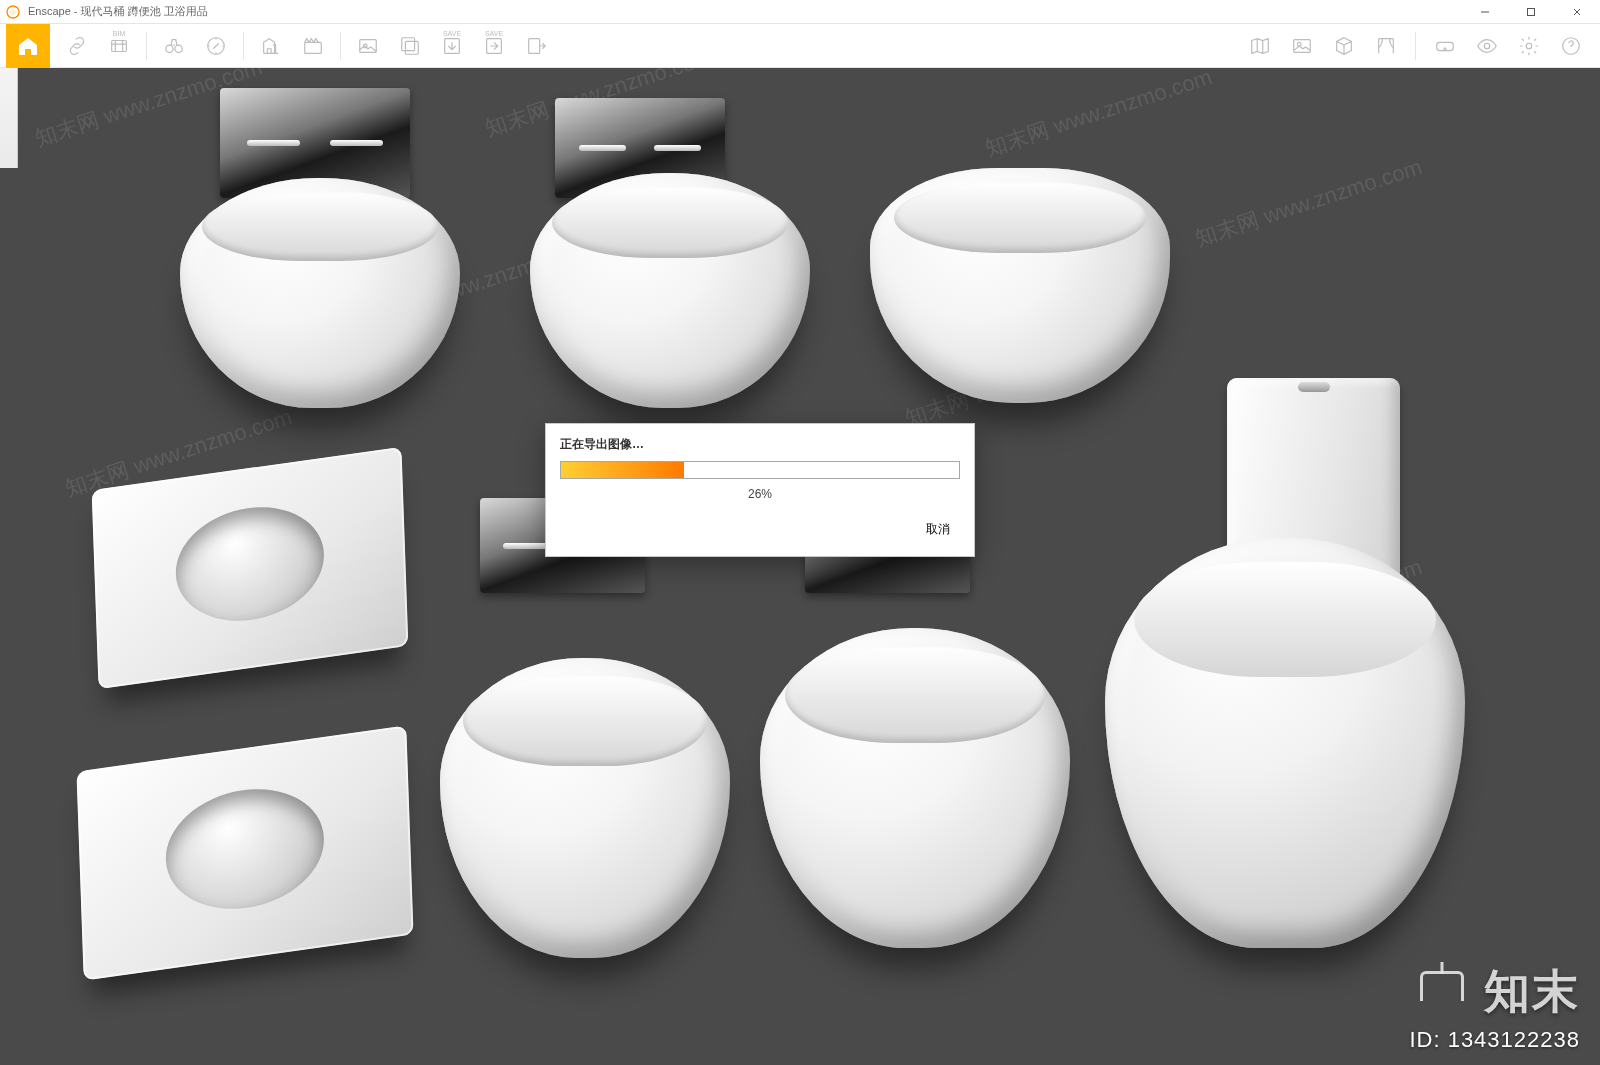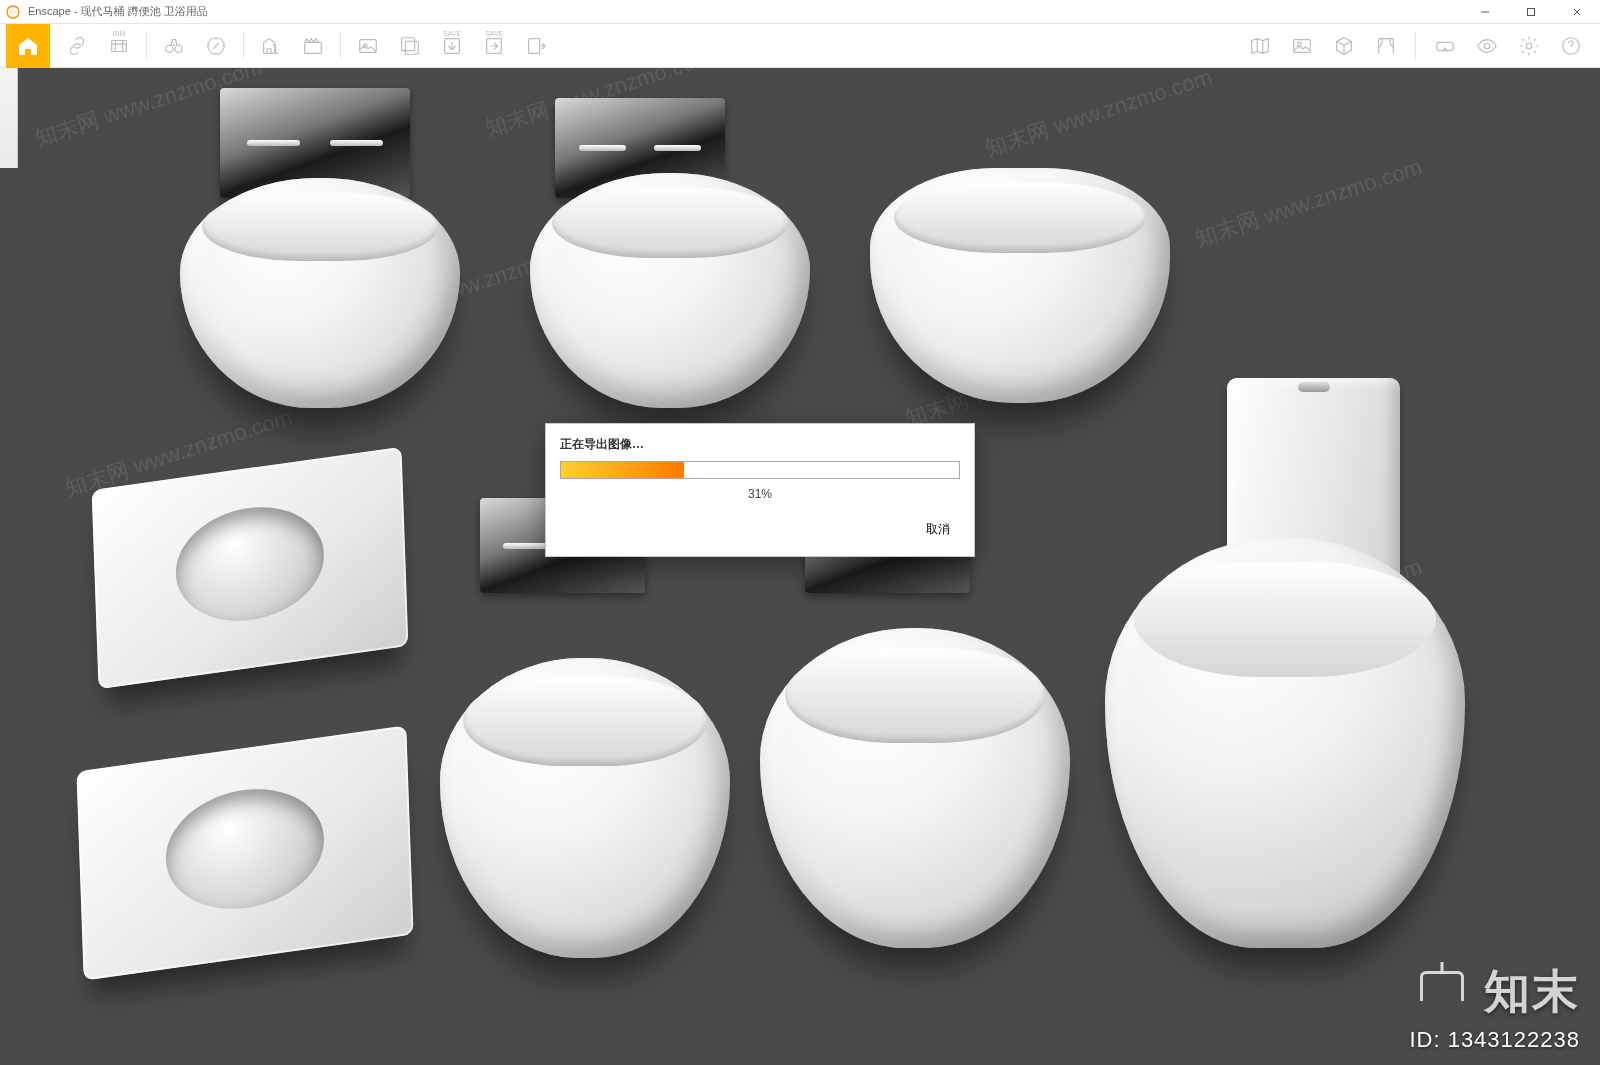--- a/index.html
+++ b/index.html
@@ -427,21 +427,21 @@
   <div class="tank-toilet" style="left:1105px; top:310px; width:360px; height:570px;">
     <div class="tank"></div>
     <div class="bowl"></div>
   </div>
 
   <div class="dialog" style="left:529px; top:355px; width:430px;margin-left:16px;">
     <div class="dlg-title">正在导出图像…</div>
     <div class="bar-wrap">
       <div class="bar-fill" style="width:31%"></div>
     </div>
-    <div class="pct">31%</div>
+    <div class="pct">26%</div>
     <div class="dlg-actions">
       <button class="dlg-cancel">取消</button>
     </div>
   </div>
 
   <div class="brand">
     <span class="cap"></span>
     <span>知末</span>
   </div>
   <div class="asset-id">ID: 1343122238</div>

